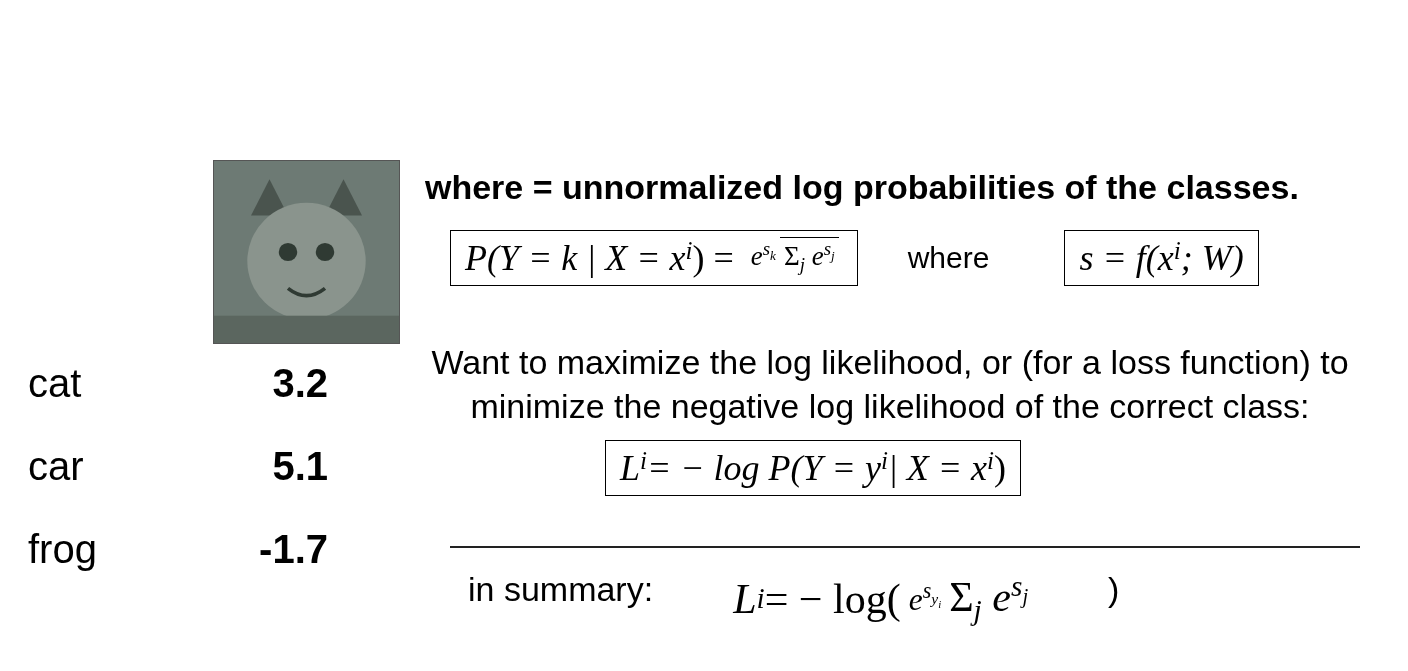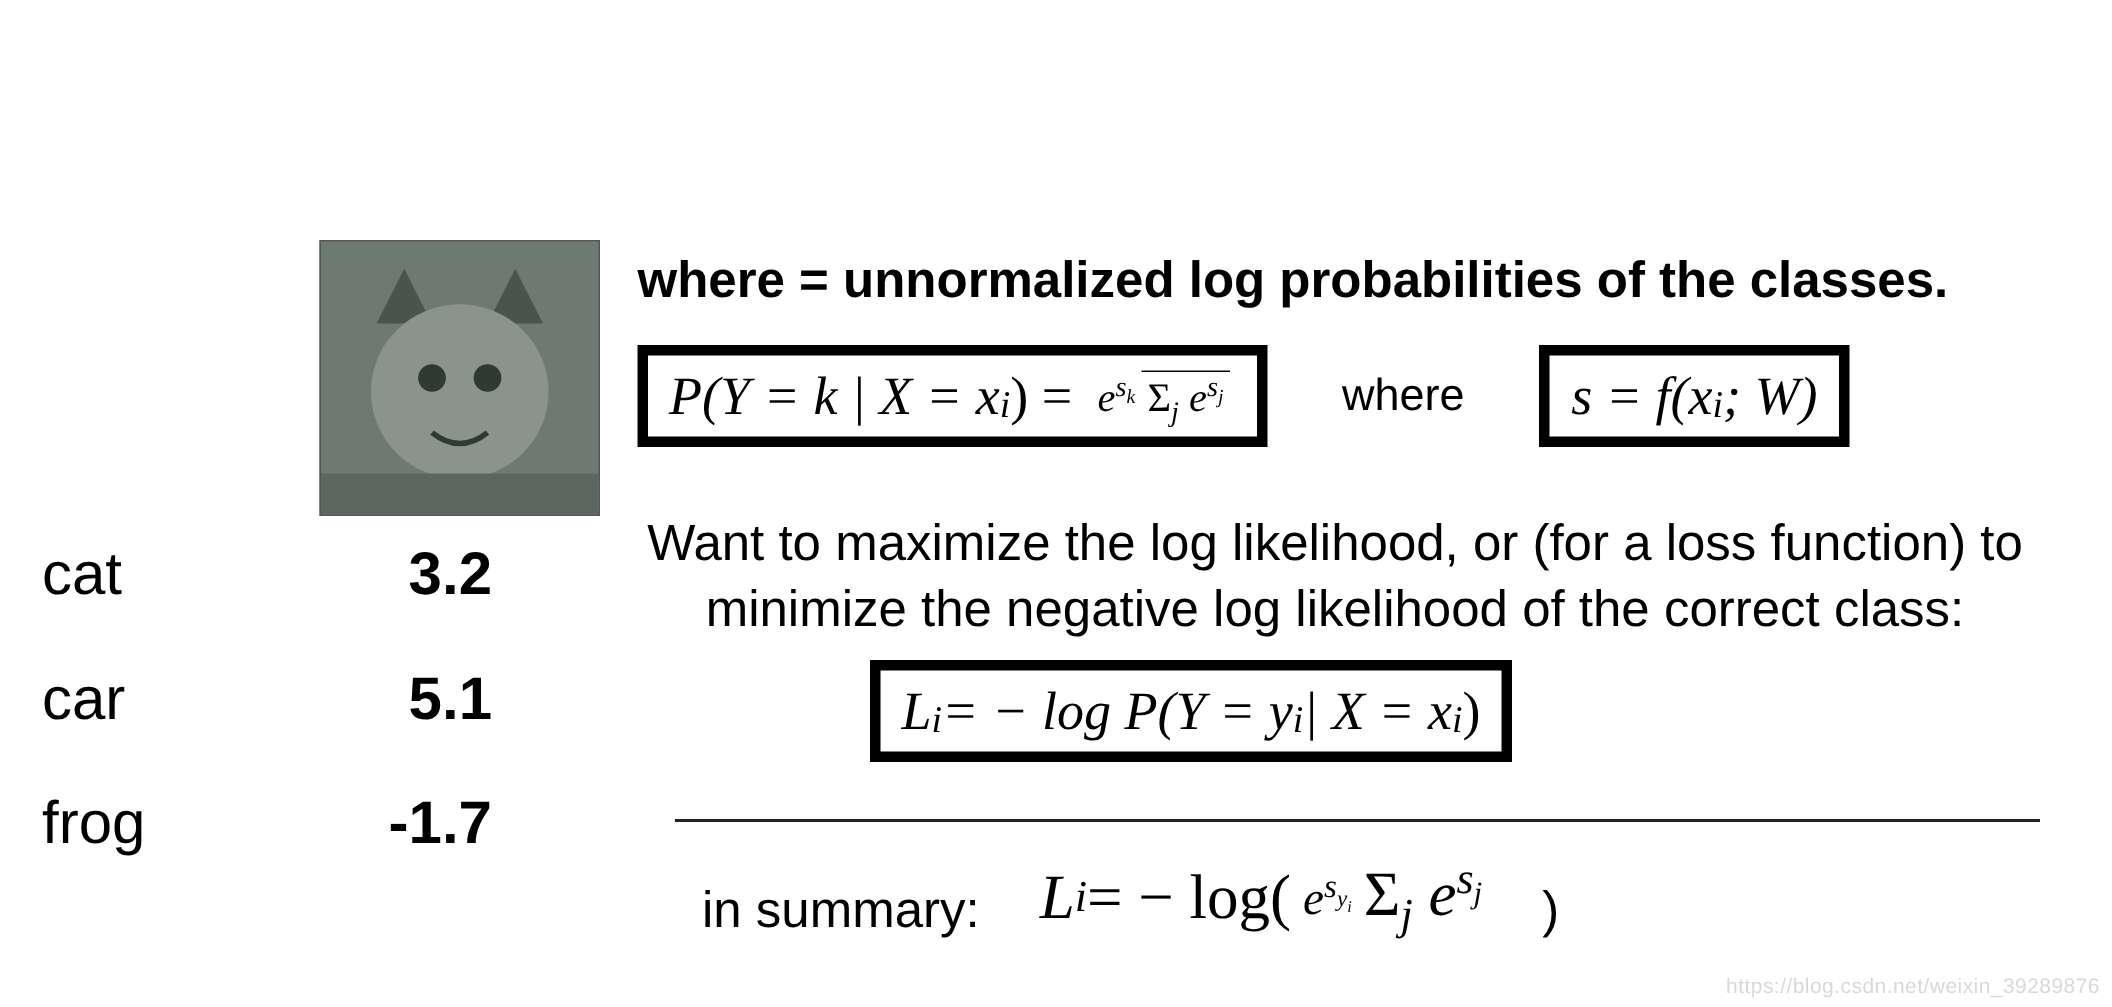--- a/index.html
+++ b/index.html
@@ -62,26 +62,27 @@
   
   .scores-text {
     position: absolute;
     left: 425px;
     top: 168px;
     font-size: 34px;
     font-weight: 700;
   }
 
   .eq-box {
-    border: 7px solid #000000;
+    border: 1px solid #000000;
     padding: 6px 14px;
     display: inline-flex;
-    align-items: flex-end;
+    align-items: flex-start;
     font-family: "Times New Roman", Times, serif;
     background: #fff;
+    margin-left: 25px;
   }
 
   .eq-row1 {
     position: absolute;
     left: 425px;
     top: 230px;
     display: flex;
     align-items: center;
     gap: 50px;
     font-size: 34px;
@@ -116,22 +117,22 @@
     width: 910px;
     height: 0;
     border-top: 2px solid #222;
   }
 
   .summary-row {
     position: absolute;
     left: 468px;
     top: 570px;
     display: flex;
-    align-items: flex-end;
-    gap: 40px;
+    align-items: flex-start;
+    gap: 80px;
     font-size: 34px;
   }
   .summary-row .lbl { font-family: Arial, Helvetica, sans-serif; }
   .summary-row .eq {
     font-family: "Times New Roman", Times, serif;
     font-size: 42px;
     display: inline-flex;
     align-items: center;
   }
 
@@ -238,14 +239,13 @@
         <span> = − log(</span>
       <span class="frac">
         <span class="num"><span class="ital">e</span><sup><span class="ital">s</span><sub><span class="ital">y</span><sub class="ital">i</sub></sub></sup></span>
         </span>
         <span class="den"><span>Σ</span><sub class="ital">j</sub><span class="ital"> e</span><sup><span class="ital">s</span><sub class="ital">j</sub></sup></span>
       </span>
       <span>)</span>
 
   </div>
 
-  <div class="watermark">https://blog.csdn.net/weixin_39289876</div>
 </div>
 
 </body></html>

